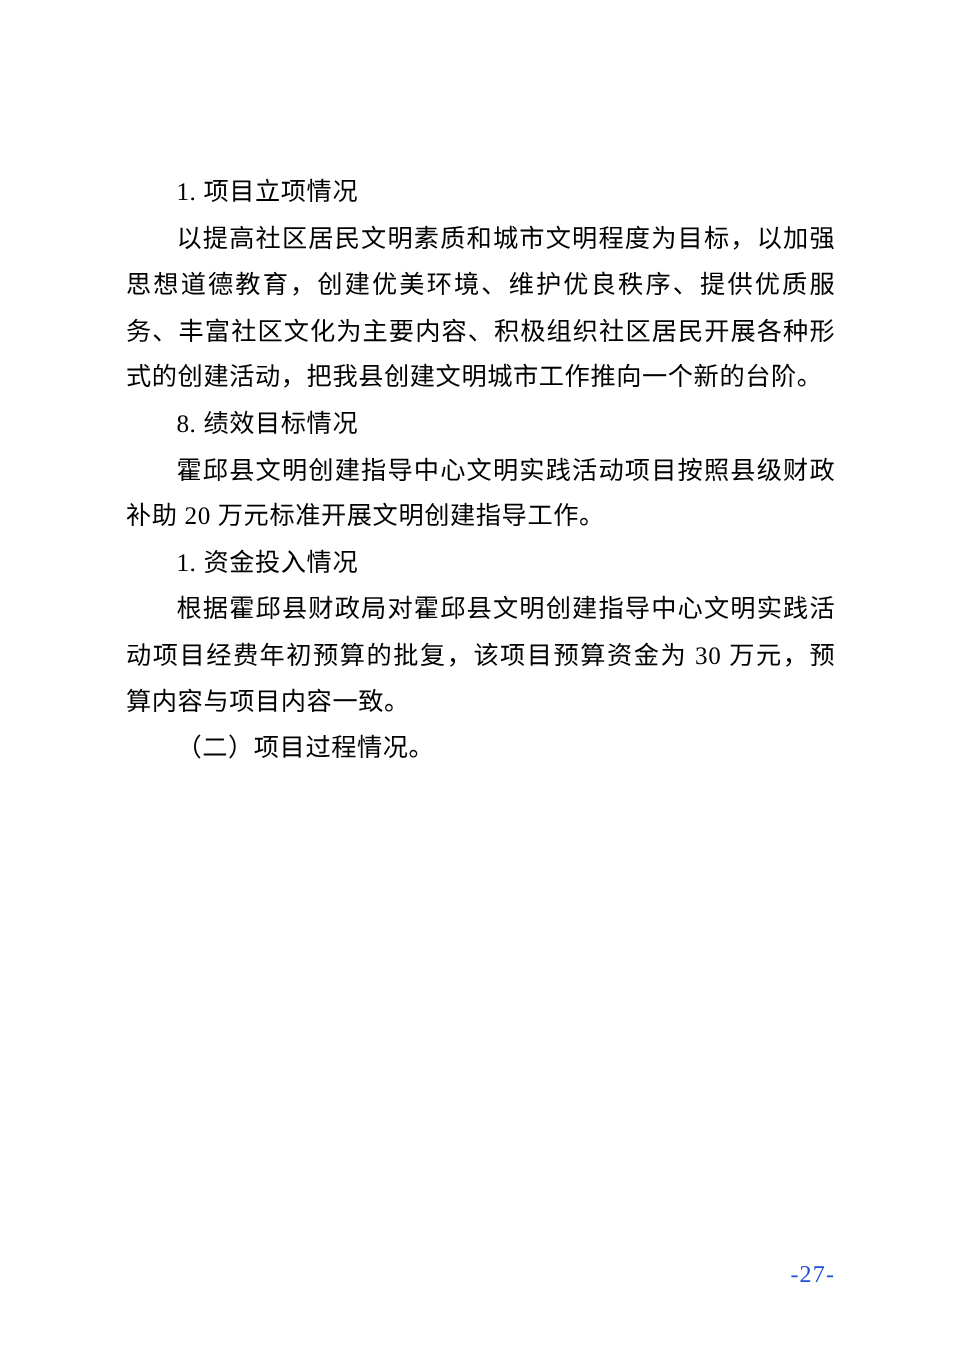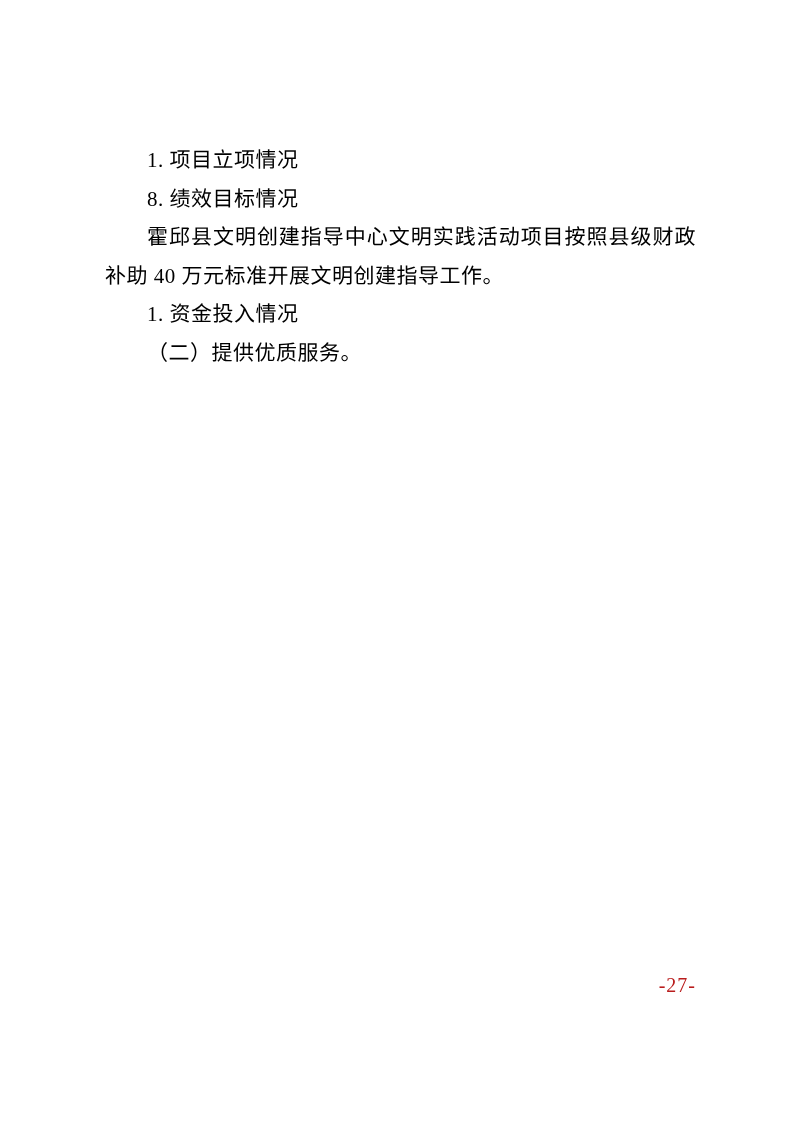--- a/index.html
+++ b/index.html
@@ -31,32 +31,34 @@
     text-align: justify;
     text-indent: 2em;
     word-break: break-all;
     color: #000000;
   }
   .heading {
     font-weight: normal; 
   }
   .page-number {
     position: absolute;
-    top: 974px;
+    top: 1051px;
     right: 100px;
     font-size: 20px;
     letter-spacing: 1px;
-    color: #b91c1c;
+    color: #1d4ed8;
   }
 </style>
 </head>
 <body>
 
 <div class="page">
   <div class="content">
     <p class="para heading">1. 项目立项情况</p>
+    <p class="para">以提高社区居民文明素质和城市文明程度为目标，以加强思想道德教育，创建优美环境、维护优良秩序、提供优质服务、丰富社区文化为主要内容、积极组织社区居民开展各种形式的创建活动，把我县创建文明城市工作推向一个新的台阶。</p>
     <p class="para heading">8. 绩效目标情况</p>
-    <p class="para">霍邱县文明创建指导中心文明实践活动项目按照县级财政补助 40 万元标准开展文明创建指导工作。</p>
+    <p class="para">霍邱县文明创建指导中心文明实践活动项目按照县级财政补助 20 万元标准开展文明创建指导工作。</p>
     <p class="para heading">1. 资金投入情况</p>
-    <p class="para heading">（二）提供优质服务。</p>
+    <p class="para">根据霍邱县财政局对霍邱县文明创建指导中心文明实践活动项目经费年初预算的批复，该项目预算资金为 30 万元，预算内容与项目内容一致。</p>
+    <p class="para heading">（二）项目过程情况。</p>
   </div>
   <div class="page-number">-27-</div>
 </div>
 
 </body></html>

